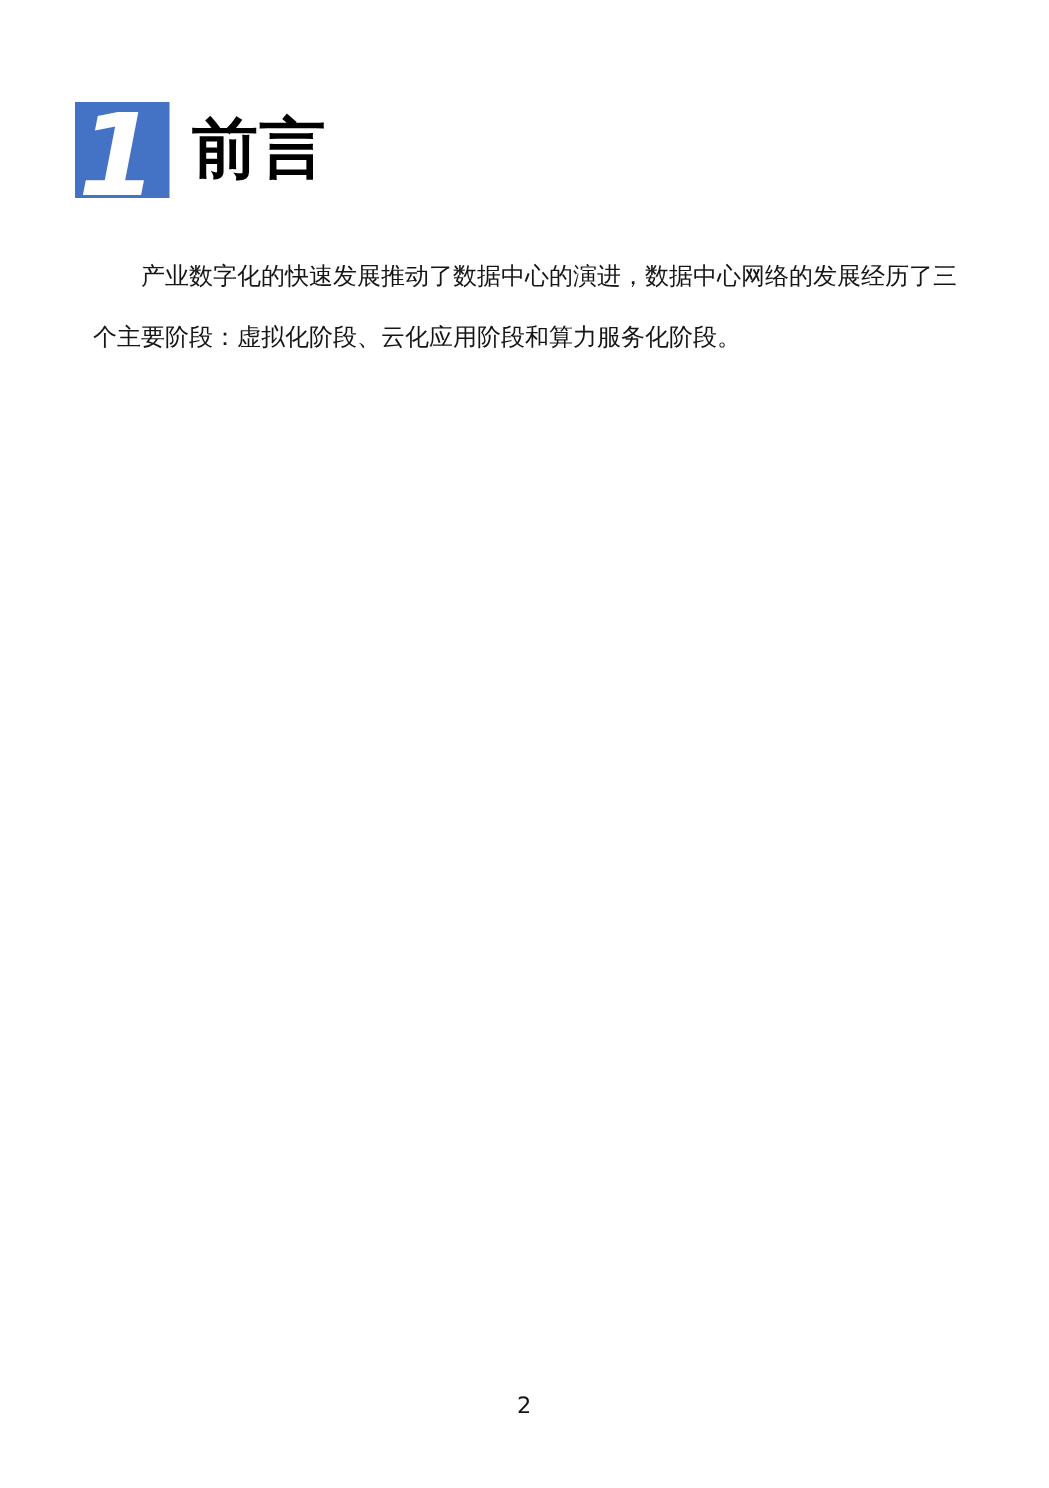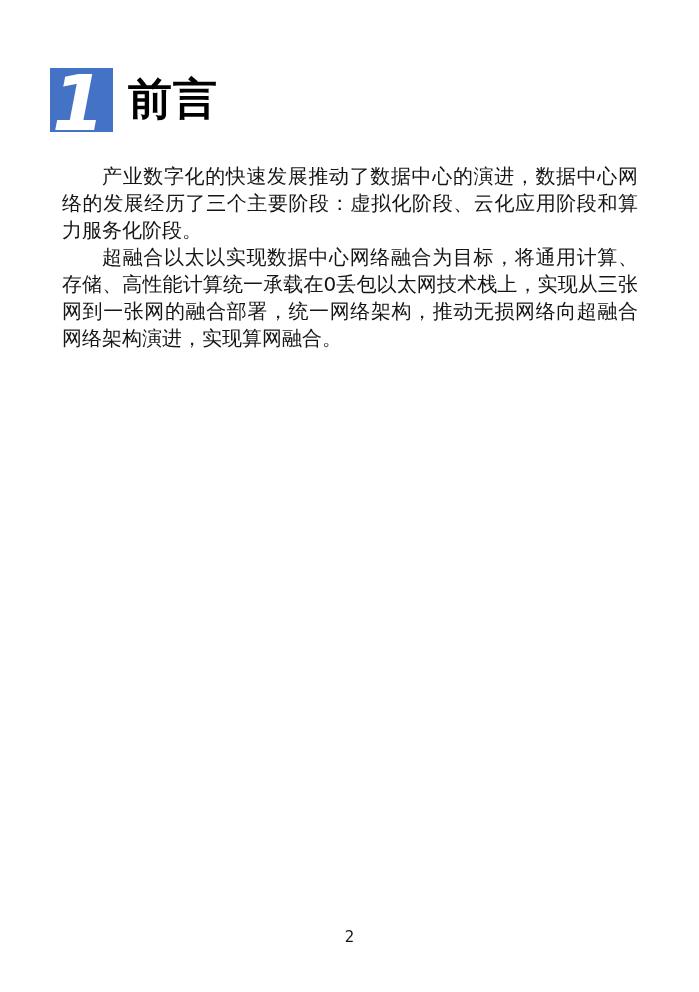--- a/index.html
+++ b/index.html
@@ -43,29 +43,29 @@
     color: #ffffff;
     transform: translateX(-3px);
   }
   .chapter-title {
     margin: 0 0 0 15px;
     font-size: 44px;
     font-weight: bold;
     color: #000000;
     line-height: 64px;
     letter-spacing: 1px;
-    font-family: Liberation Serif, serif;
+    font-family: Liberation Sans, sans-serif;
   }
   .content {
     position: absolute;
     top: 163px;
     left: 62px;
     width: 576px;
-    font-size: 20px;
-    line-height: 27px;
+    font-size: 16px;
+    line-height: 41px;
     text-align: justify;
     text-justify: inter-character;
   }
   .content p {
     margin: 0;
     padding: 0;
     text-indent: 2em;
   }
   .page-footer {
     position: absolute;
@@ -84,20 +84,19 @@
 
   <header class="chapter-header">
     <div class="num-box">
       <span class="num">1</span>
     </div>
     <h1 class="chapter-title">前言</h1>
   </header>
 
   <main class="content">
     <p>产业数字化的快速发展推动了数据中心的演进，数据中心网络的发展经历了三个主要阶段：虚拟化阶段、云化应用阶段和算力服务化阶段。</p>
-    <p>超融合以太以实现数据中心网络融合为目标，将通用计算、存储、高性能计算统一承载在0丢包以太网技术栈上，实现从三张网到一张网的融合部署，统一网络架构，推动无损网络向超融合网络架构演进，实现算网融合。</p>
   </main>
 
   <footer class="page-footer">
     <span>2</span>
   </footer>
 
 </div>
 
 </body></html>

